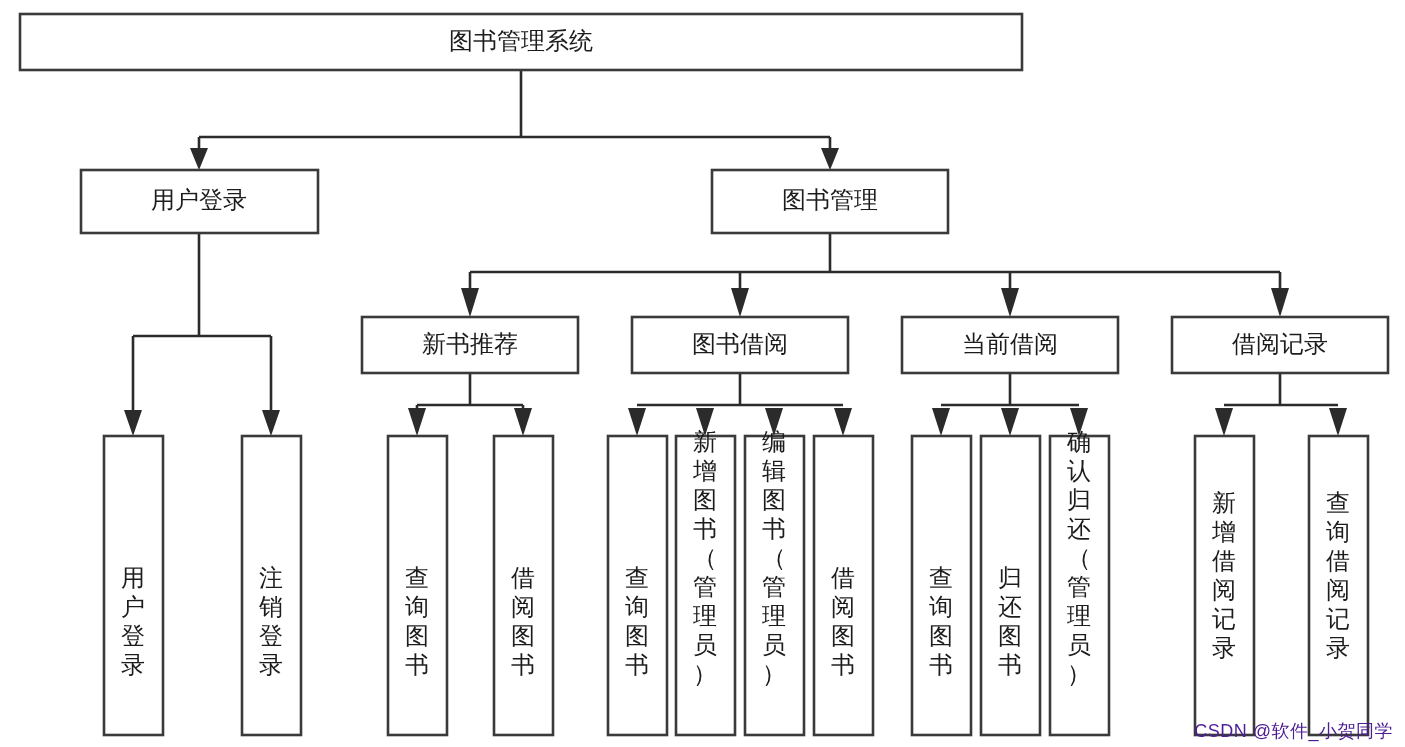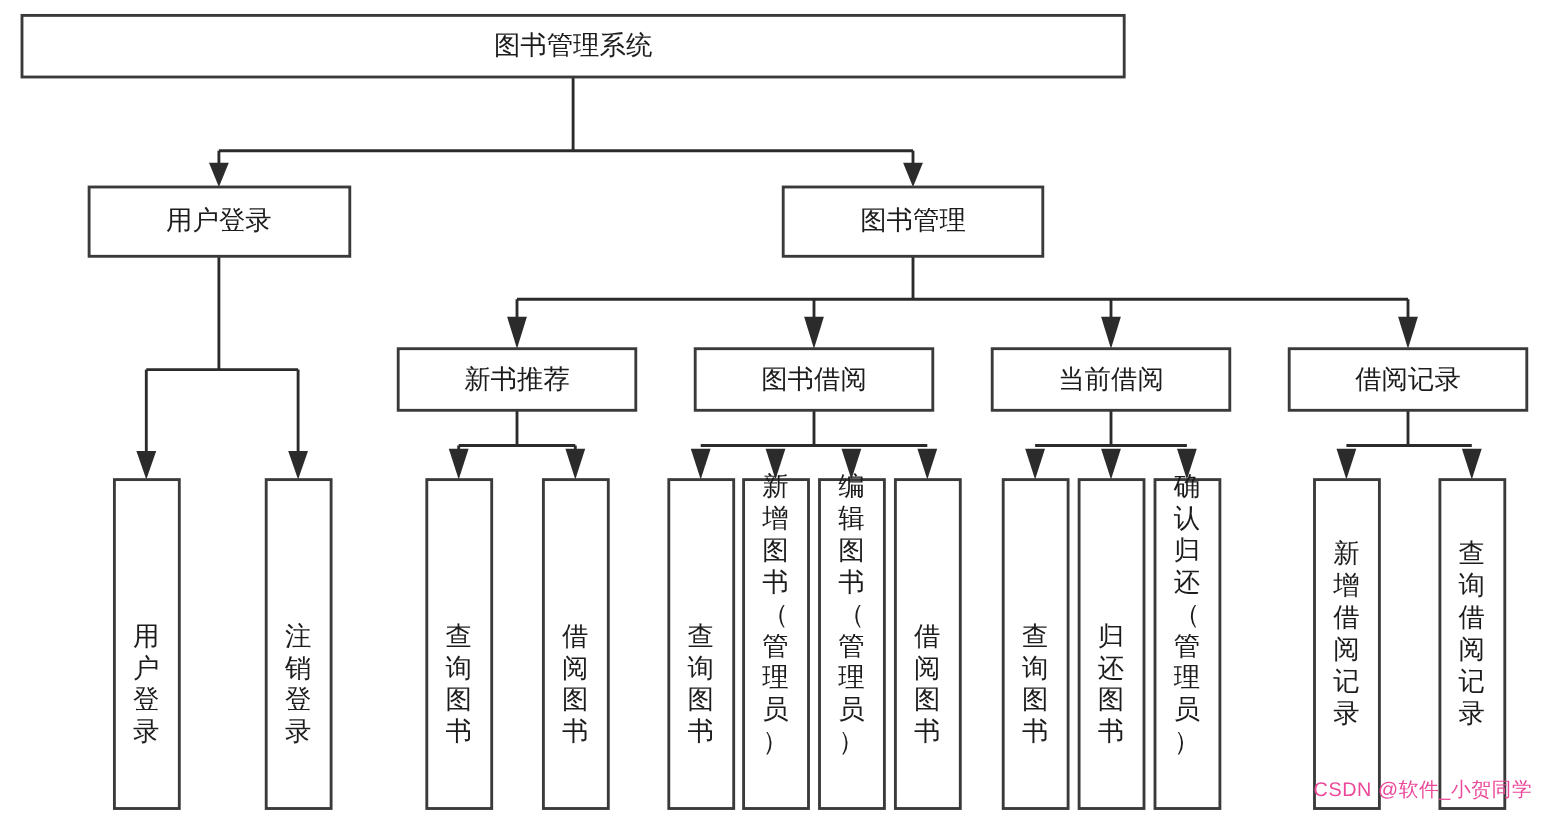--- a/index.html
+++ b/index.html
@@ -45,24 +45,24 @@
     stroke-width: 2.6;
     fill: none;
   }
   .arrow-head {
     fill: #2b2b2b;
     stroke: none;
   }
   .watermark {
     position: absolute;
     right: 12px;
-    bottom: 17px;
+    bottom: 4px;
     font-family: "Liberation Sans", sans-serif;
     font-size: 18px;
-    color: #ec4899;
+    color: #4c1d95;
     letter-spacing: 0.5px;
     user-select: none;
     pointer-events: none;
     margin-top: 12px;
   }
 </style>
 </head>
 <body>
 
 <svg id="chart-root" viewBox="0 0 1405 747" xmlns="http://www.w3.org/2000/svg">

